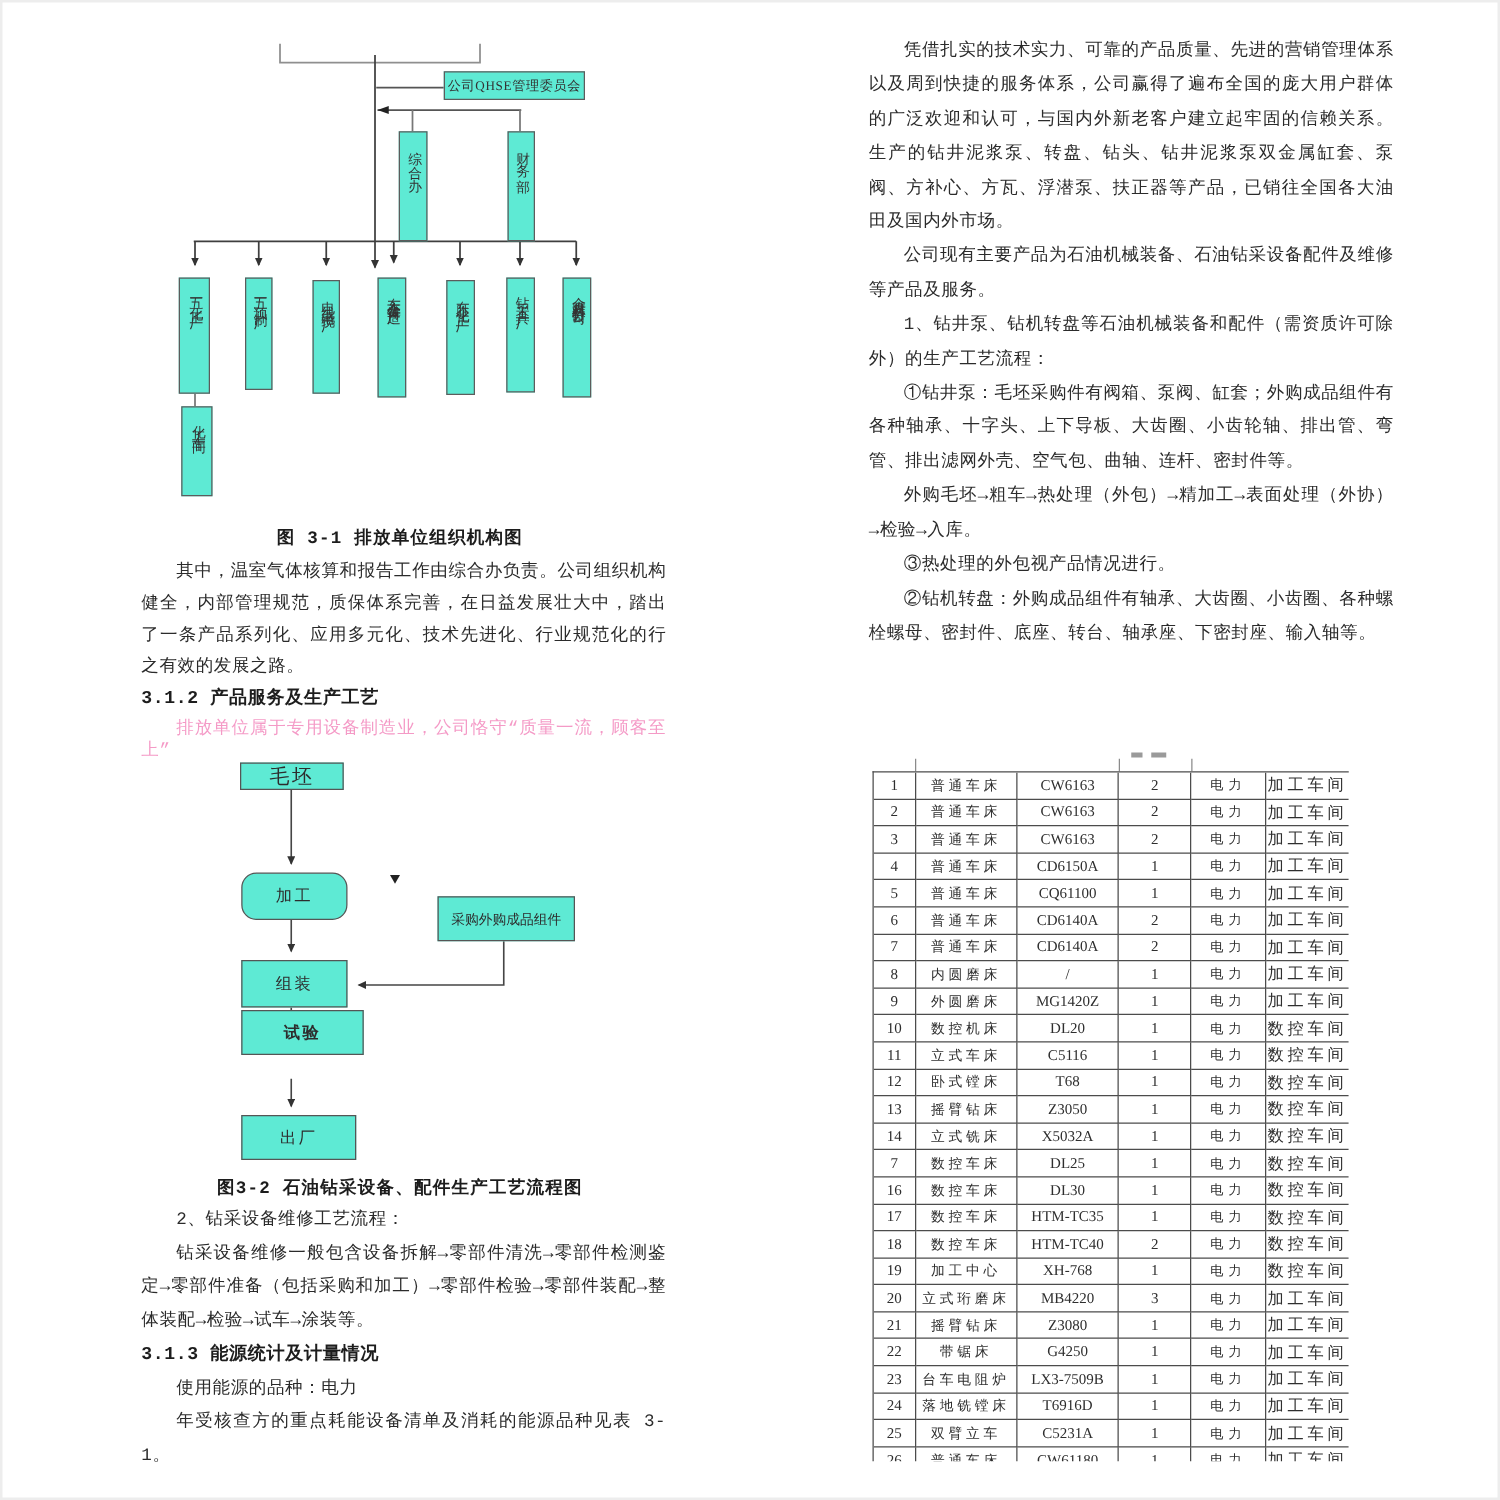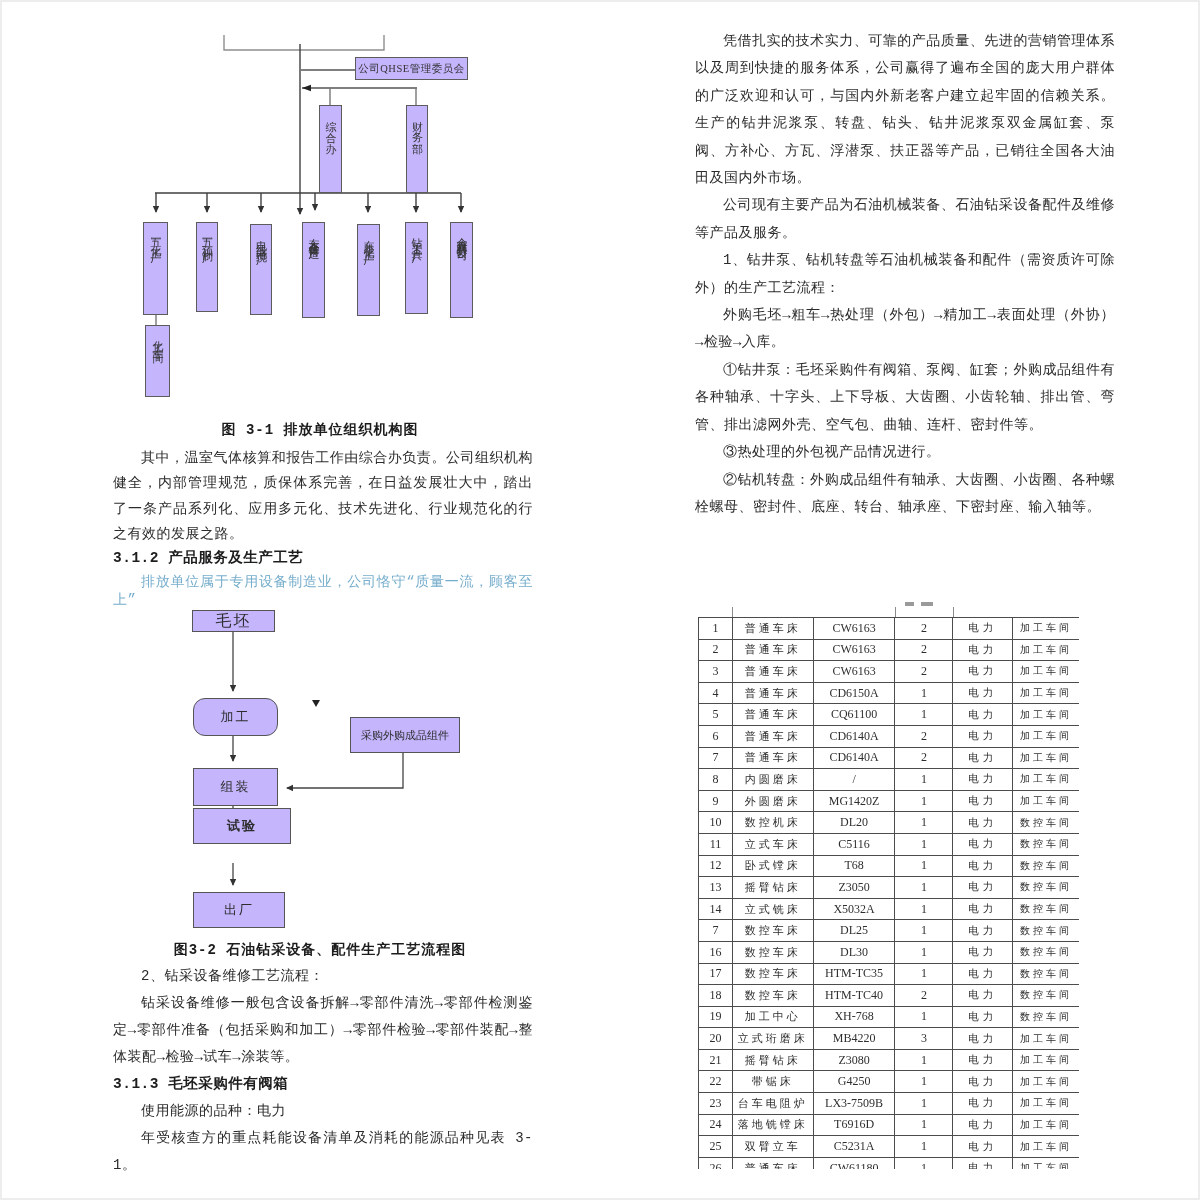--- a/index.html
+++ b/index.html
@@ -13,21 +13,21 @@
   
   .para{
     text-align:justify;text-justify:inter-ideograph;
     font-size:14px;letter-spacing:0.5px;color:#2b2b2b;
   }
   .indent{text-indent:2em;}
   .heading{font-weight:bold;font-size:14.5px;color:#1d1d1d;letter-spacing:0.5px;}
   .caption{font-weight:bold;font-size:14px;text-align:center;color:#1c1c1c;letter-spacing:1px;}
   
   .box{
-    position:absolute;border:1px solid #5c5c5c;background:#c4b5fd;
+    position:absolute;border:1px solid #5c5c5c;background:#5eead4;
     display:flex;align-items:center;justify-content:center;
     font-size:11px;color:#333;box-sizing:border-box;
   }
   .vbox{
     writing-mode:vertical-rl;text-orientation:upright;
     letter-spacing:4px;line-height:1;padding-top:6px;
     justify-content:flex-start;
   }
   .vbox.wide-space{letter-spacing:11px;}
   .flowbox{font-size:13px;letter-spacing:2px;color:#2d2d2d;border-color:#555;}
@@ -42,24 +42,24 @@
     border-right:1px solid #4c4c4c;border-bottom:1px solid #4c4c4c;
     display:flex;align-items:center;justify-content:center;
     box-sizing:border-box;overflow:hidden;white-space:nowrap;
     font-size:12px;color:#2e2e2e;
   }
   .c0{width:34px;}
   .c1{width:81px;font-size:11px;letter-spacing:3px;}
   .c2{width:82px;}
   .c3{width:58px;}
   .c4{width:60px;font-size:10.5px;letter-spacing:4px;}
-  .c5{width:66px;font-size:10px;letter-spacing:3px;border-right:none;}
+  .c5{width:66px;font-size:13px;letter-spacing:3px;border-right:none;}
   .remnant{position:absolute;background:#9a9a9a;}
   .stub{position:absolute;width:1px;background:#8b8b8b;}
-  .faded{opacity:0.55;color:#0369a1;}
+  .faded{opacity:0.55;color:#ec4899;}
 </style>
 </head>
 <body>
 
 <div id="canvas">
 
   <svg class="lines" width="1200" height="1200">
     <defs>
       <marker id="arr" markerWidth="9" markerHeight="9" refX="6" refY="3.2" orient="auto" markerUnits="userSpaceOnUse">
         <path d="M0,0 L7,3.2 L0,6.4 z" fill="#333"></path>
@@ -121,31 +121,31 @@
   <div class="box flowbox" style="left:350px;top:717px;width:110px;height:36px;font-size:11px;letter-spacing:0;">采购外购成品组件</div>
   <div class="box flowbox" style="left:193px;top:768px;width:85px;height:38px;">组装</div>
   <div class="box flowbox" style="left:193px;top:808px;width:98px;height:36px;font-weight:bold;">试验</div>
   <div class="box flowbox" style="left:193px;top:892px;width:92px;height:36px;text-align:center;">出厂</div>
 
   <div class="abs caption" style="left:130px;top:941px;width:380px;">图3-2  石油钻采设备、配件生产工艺流程图</div>
 
   <div class="abs" style="left:113px;top:963px;width:420px;line-height:27px;">
     <div class="para indent">2、钻采设备维修工艺流程：</div>
     <div class="para indent">钻采设备维修一般包含设备拆解→零部件清洗→零部件检测鉴定→零部件准备（包括采购和加工）→零部件检验→零部件装配→整体装配→检验→试车→涂装等。</div>
-    <div class="heading" style="line-height:27px;">3.1.3 毛坯采购件有阀箱</div>
+    <div class="heading" style="line-height:27px;">3.1.3 能源统计及计量情况</div>
     <div class="para indent">使用能源的品种：电力</div>
     <div class="para indent">年受核查方的重点耗能设备清单及消耗的能源品种见表 3-1。</div>
   </div>
 
   <div class="abs" style="left:695px;top:28px;width:420px;line-height:27.4px;">
     <div class="para indent">凭借扎实的技术实力、可靠的产品质量、先进的营销管理体系以及周到快捷的服务体系，公司赢得了遍布全国的庞大用户群体的广泛欢迎和认可，与国内外新老客户建立起牢固的信赖关系。生产的钻井泥浆泵、转盘、钻头、钻井泥浆泵双金属缸套、泵阀、方补心、方瓦、浮潜泵、扶正器等产品，已销往全国各大油田及国内外市场。</div>
     <div class="para indent">公司现有主要产品为石油机械装备、石油钻采设备配件及维修等产品及服务。</div>
     <div class="para indent">1、钻井泵、钻机转盘等石油机械装备和配件（需资质许可除外）的生产工艺流程：</div>
+    <div class="para indent">①钻井泵：毛坯采购件有阀箱、泵阀、缸套；外购成品组件有各种轴承、十字头、上下导板、大齿圈、小齿轮轴、排出管、弯管、排出滤网外壳、空气包、曲轴、连杆、密封件等。</div>
     <div class="para indent">外购毛坯→粗车→热处理（外包）→精加工→表面处理（外协）→检验→入库。</div>
-    <div class="para indent">①钻井泵：毛坯采购件有阀箱、泵阀、缸套；外购成品组件有各种轴承、十字头、上下导板、大齿圈、小齿轮轴、排出管、弯管、排出滤网外壳、空气包、曲轴、连杆、密封件等。</div>
     <div class="para indent">③热处理的外包视产品情况进行。</div>
     <div class="para indent">②钻机转盘：外购成品组件有轴承、大齿圈、小齿圈、各种螺栓螺母、密封件、底座、转台、轴承座、下密封座、输入轴等。</div>
   </div>
 
   <div class="remnant" style="left:905px;top:602px;width:9px;height:4px;"></div>
   <div class="remnant" style="left:921px;top:602px;width:12px;height:4px;"></div>
   <div class="stub" style="left:732px;top:607px;height:10px;"></div>
   <div class="stub" style="left:895px;top:607px;height:10px;"></div>
   <div class="stub" style="left:953px;top:607px;height:10px;"></div>
 

